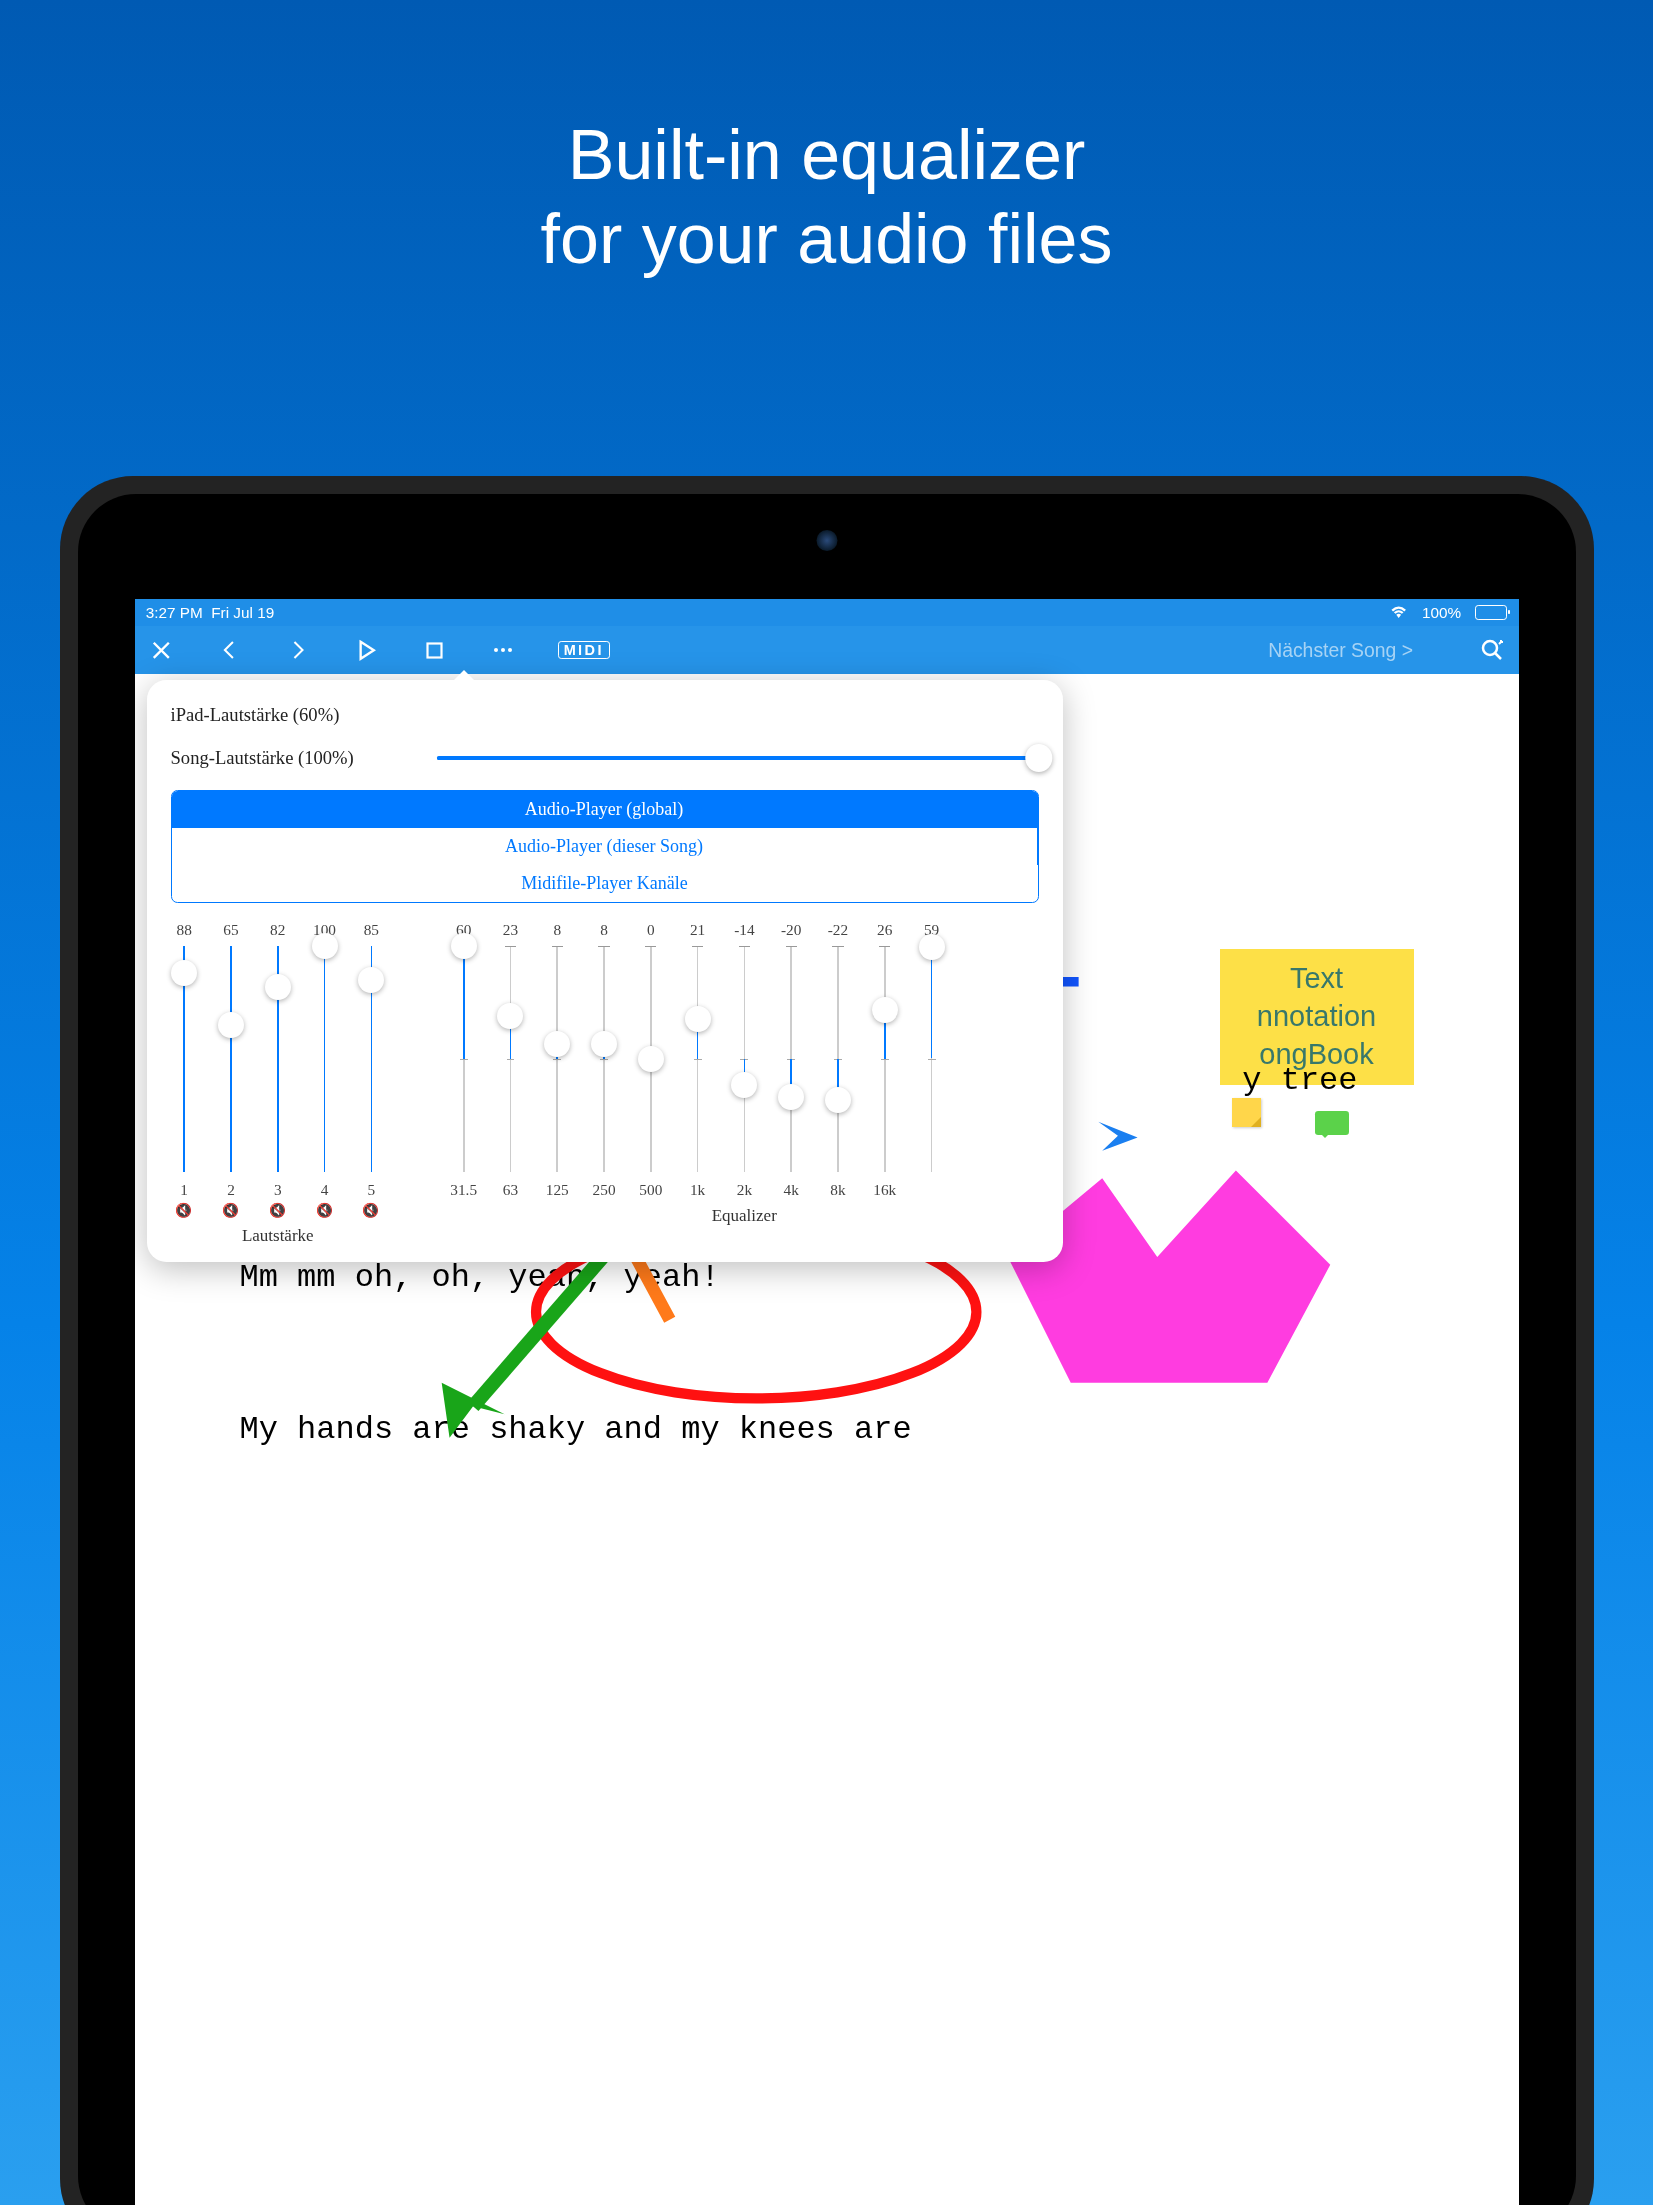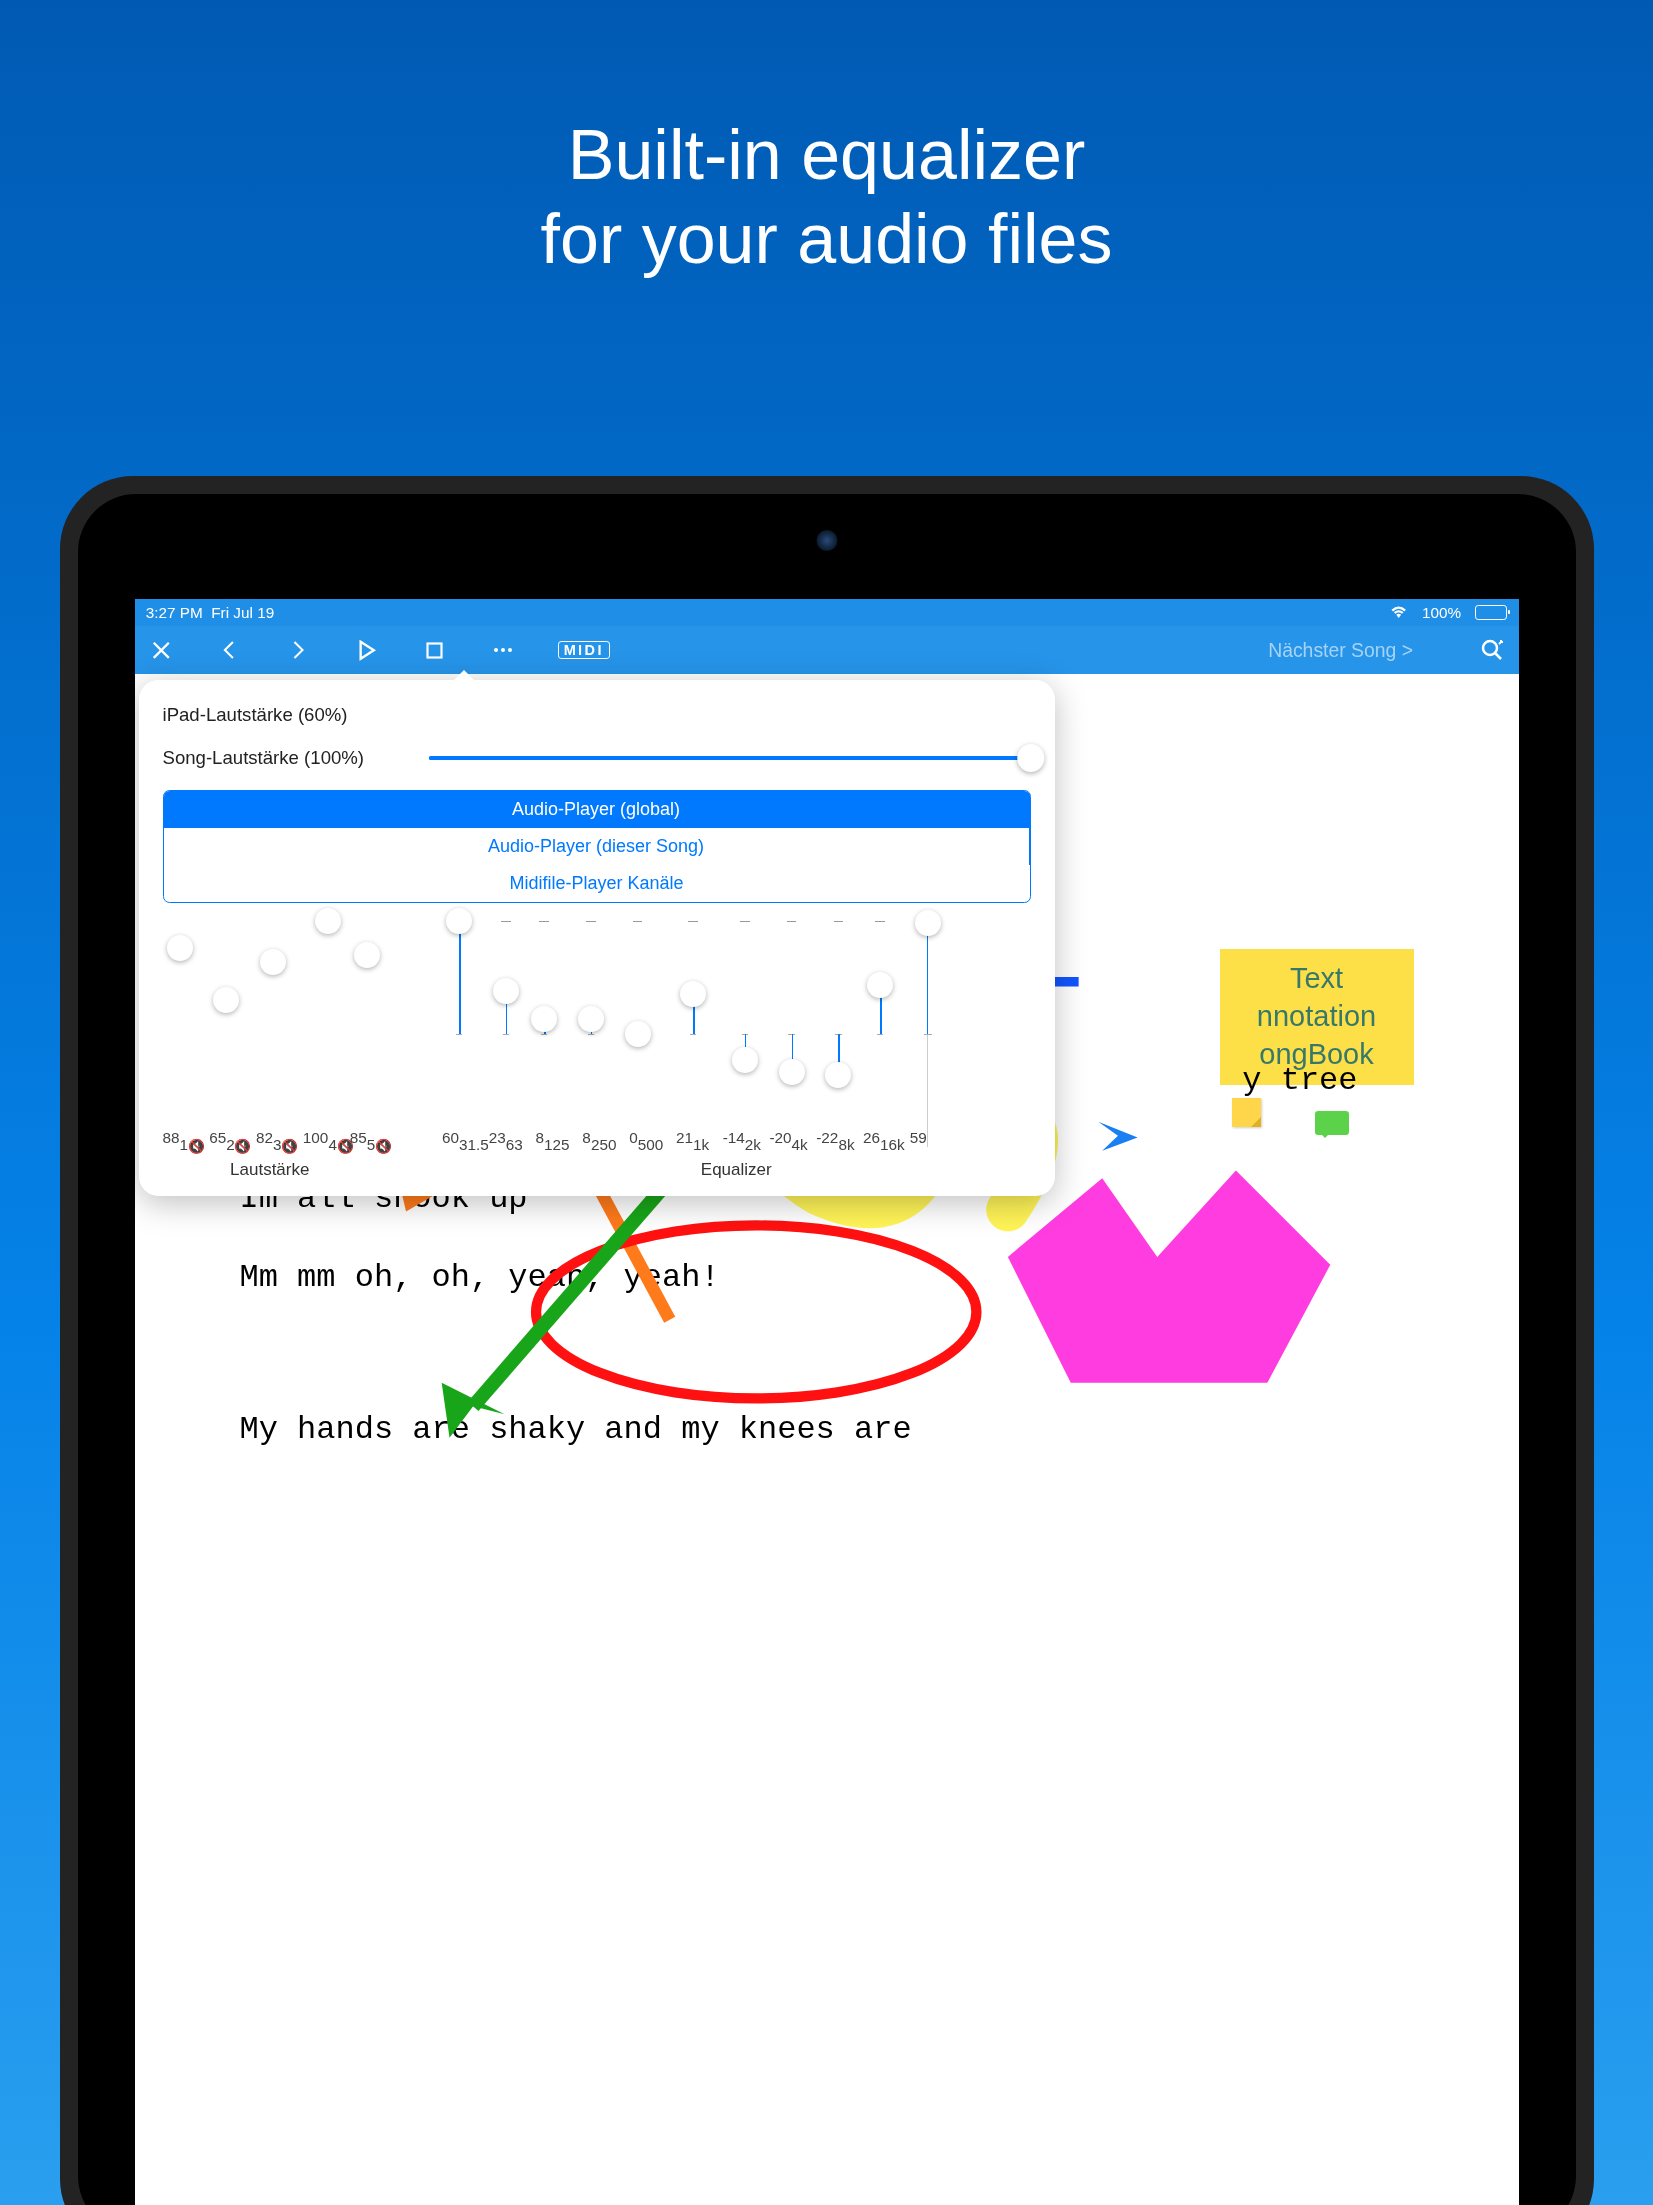--- a/index.html
+++ b/index.html
@@ -100,29 +100,30 @@
   left: 315px;
   width: 0; height: 0;
   border-left: 14.5px solid transparent;
   border-right: 14.5px solid transparent;
   border-bottom: 14.5px solid #fff;
   z-index: 20;
 }
 .popover {
   position: absolute;
   top: 81px;
-  left: 4px;
+  left: 12px;
   width: 916px;
   background: #fff;
   border-radius: 19.4px;
   box-shadow: 0 6.5px 32px rgba(0,0,0,0.25);
   padding: 24px 24px 16px 24px;
   z-index: 15;
   font-size: 18.6px;
   color: #222;
+  font-family: Liberation Serif, serif;
 }
 .vol-row { display: flex; align-items: center; margin-bottom: 21px; }
 .vol-label { flex: 0 0 266px; }
 .slider-track {
   flex: 1;
   height: 3.2px;
   background: #ddd;
   position: relative;
   border-radius: 1.6px;
 }
@@ -152,21 +153,22 @@
   color: #0079ff;
   border-right: 1.2px solid #0079ff;
   cursor: pointer;
 }
 .seg-item:last-child { border-right: none; }
 .seg-item.active { background: #0079ff; color: #fff; }
 .sliders-row { display: flex; gap: 65px; }
 .slider-group { display: flex; gap: 19.4px; }
 .vslider {
   display: flex;
-  align-items: flex-end;
+  flex-direction: column;
+  align-items: center;
   width: 27.4px;
 }
 .vs-val { font-size: 15.3px; color: #444; margin-bottom: 6.5px; }
 .vs-track {
   width: 1.6px;
   height: 226px;
   background: #0079ff;
   position: relative;
   margin-bottom: 6.5px;
 }

